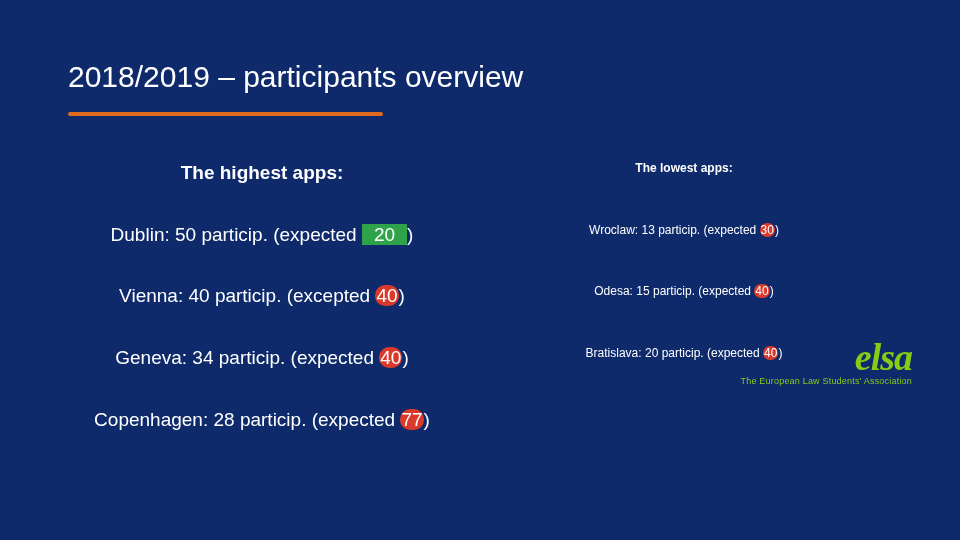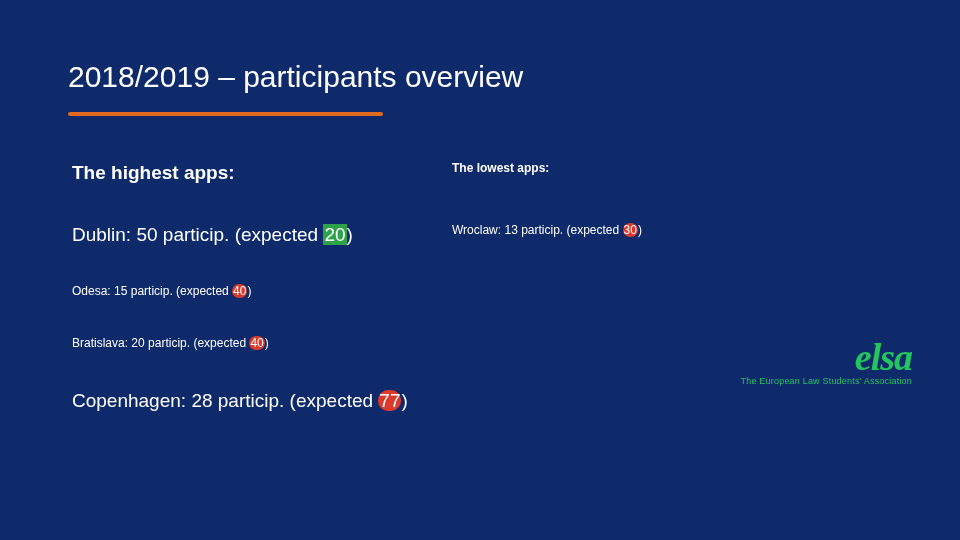--- a/index.html
+++ b/index.html
@@ -34,53 +34,54 @@
     width: 315px;
     height: 4px;
     background: #e06b20;
     border-radius: 2px;
   }
   .content {
     position: absolute;
     top: 160px;
     left: 72px;
     right: 44px;
+    text-align: center;
   }
   .row {
     display: flex;
     margin-bottom: 36px;
   }
   .col-left {
     width: 380px;
     font-size: 19px;
     line-height: 1.35;
   }
   .col-right {
     flex: 1;
     font-size: 12px;
     line-height: 1.35;
   }
   .heading {
     font-weight: 700;
   }
   .hl-green {
     background: #2fa34a;
-    padding: 0 1px;
+    padding: 0 12px;
   }
   .hl-red {
     background: #d93a2b;
     padding: 0 1px;
     border-radius: 10px;
   }
   .logo {
     position: absolute;
     right: 48px;
     bottom: 30px;
     text-align: right;
-    color: #22c55e;
+    color: #84cc16;
   }
   .logo-main {
     font-family: "Lucida Handwriting", "Brush Script MT", cursive;
     font-size: 38px;
     font-weight: 700;
     font-style: italic;
     line-height: 1;
     letter-spacing: -1px;
   }
   .logo-sub {
@@ -102,23 +103,25 @@
       <div class="col-left heading">The highest apps:</div>
       <div class="col-right heading">The lowest apps:</div>
     </div>
 
     <div id="data-rows">
         <div class="row">
           <div class="col-left">Dublin: 50 particip. (expected <span class="hl-green">20</span>)</div>
           <div class="col-right">Wroclaw: 13 particip. (expected <span class="hl-red">30</span>)</div>
         </div>
         <div class="row">
+          <div class="col-left">Vienna: 40 particip. (excepted <span class="hl-red">40</span>)</div>
           <div class="col-right">Odesa: 15 particip. (expected <span class="hl-red">40</span>)</div>
         </div>
         <div class="row">
+          <div class="col-left">Geneva: 34 particip. (expected <span class="hl-red">40</span>)</div>
           <div class="col-right">Bratislava: 20 particip. (expected <span class="hl-red">40</span>)</div>
         </div>
         <div class="row">
           <div class="col-left">Copenhagen: 28 particip. (expected <span class="hl-red">77</span>)</div>
           <div class="col-right"></div>
         </div>
       </div>
 
   </div>
 

